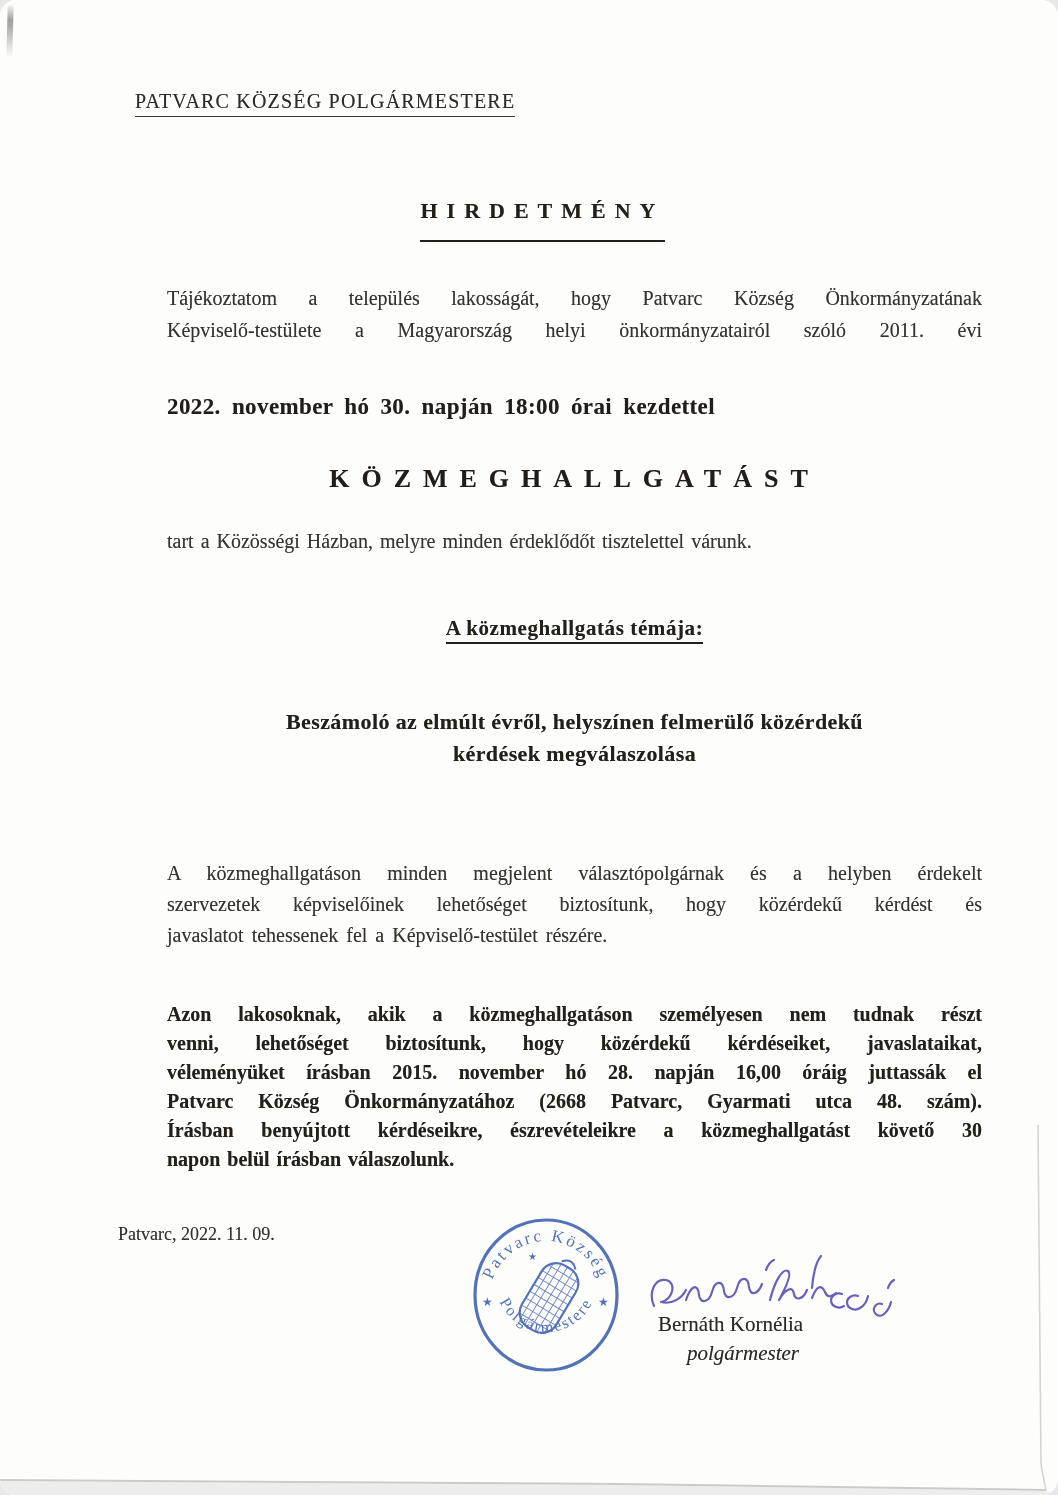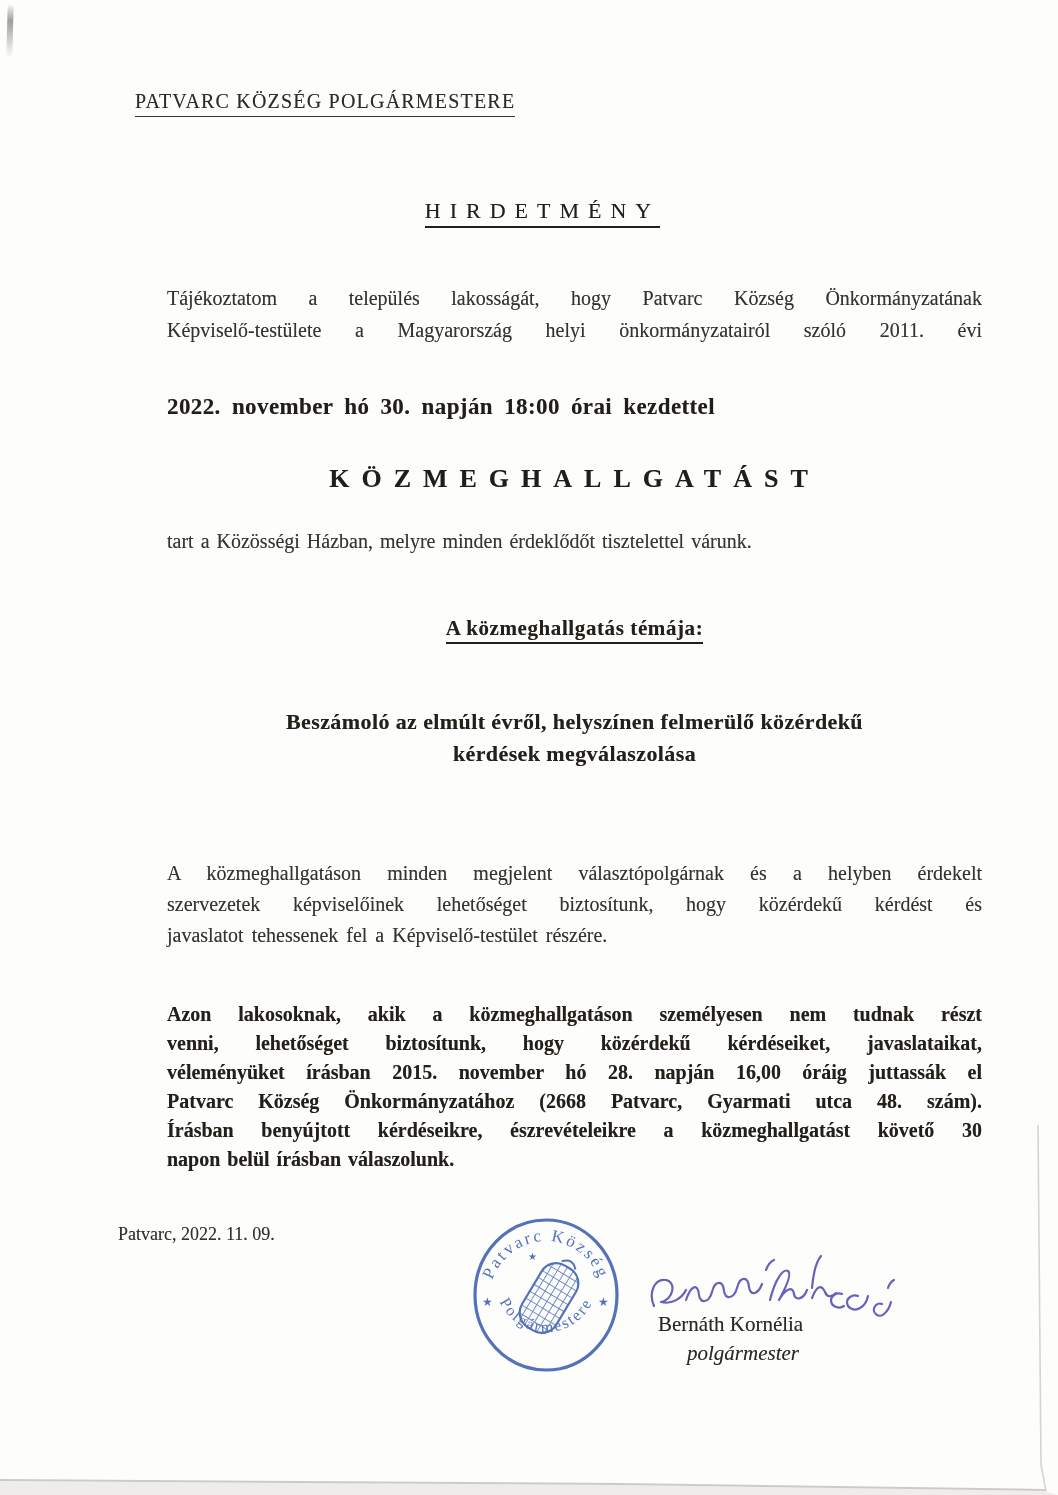--- a/index.html
+++ b/index.html
@@ -4,36 +4,37 @@
 <style>
   html,body { margin:0; padding:0; background:#e8e8e8; }
   .page {
     position:relative;
     width:1058px; height:1495px;
     margin:0 auto;
     background:#fdfdfc;
     overflow:hidden;
     font-family:"Liberation Serif","DejaVu Serif",serif;
     color:#33302b;
+    border-radius:16px;
   }
   .txt { text-shadow:0 0 0.5px rgba(55,50,44,.45); }
 
   .letterhead {
     position:absolute; left:135px; top:90px;
     font-size:20px; letter-spacing:1.2px;
     border-bottom:1.6px solid #3a3631; padding-bottom:3px;
     color:#2f2c27;
   }
 
   .title-wrap { position:absolute; left:135px; top:198px; width:815px; text-align:center; }
   .notice-title {
     display:inline-block;
-    font-size:22px; font-weight:normal; letter-spacing:9px;
+    font-size:22px; font-weight:bold; letter-spacing:9px;
     color:#232019;
-    border-bottom:2.2px solid #232019; padding-bottom:2px;
+    border-bottom:2.2px solid #232019; padding-bottom:16px;
   }
 
   .block { position:absolute; left:135px; width:815px;margin-left:32px; }
 
   .jl { text-align:justify; text-align-last:justify; }
   .ll { text-align:left; }
 
   .intro { top:282px; font-size:20px; line-height:32px; word-spacing:4px; color:#36332d; }
 
   .datetime {

